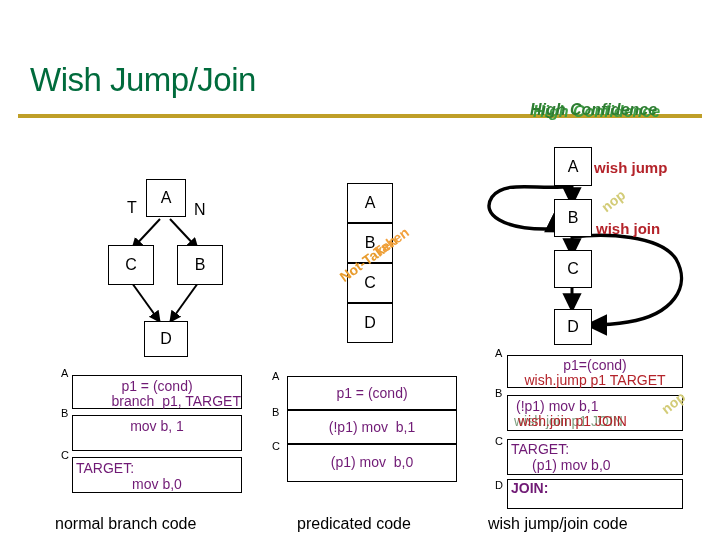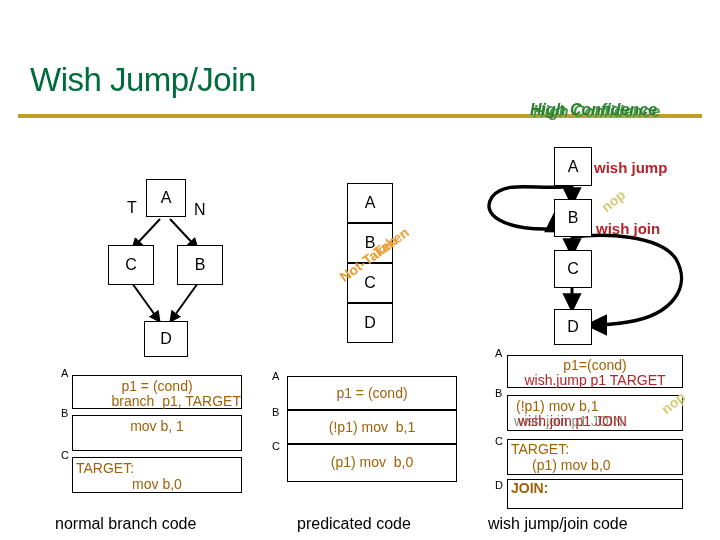--- a/index.html
+++ b/index.html
@@ -46,21 +46,21 @@
     font-size:16px;color:#000;box-sizing:border-box;
   }
   .cbox{
     position:absolute;border:1.6px solid #000;background:#fff;
     box-sizing:border-box;
   }
   .rowlabel{
     position:absolute;font-size:11px;color:#000;
   }
   .codeline{
-    position:absolute;font-size:14px;color:#a16207;white-space:pre;
+    position:absolute;font-size:14px;color:#701a75;white-space:pre;
   }
   .codeline.center{width:100%;text-align:center;left:0;}
 
   
   .edgelabel{position:absolute;font-size:16px;color:#000;}
 
   
   .ann-red{position:absolute;font-size:15px;font-weight:bold;color:#B4232A;white-space:nowrap;}
   .ann-nop{
     position:absolute;font-size:14px;font-weight:bold;color:#D3CC78;

